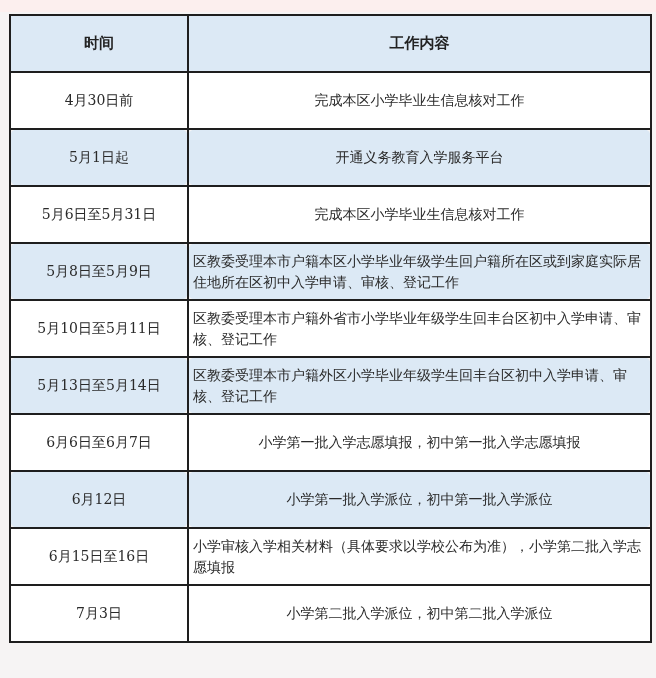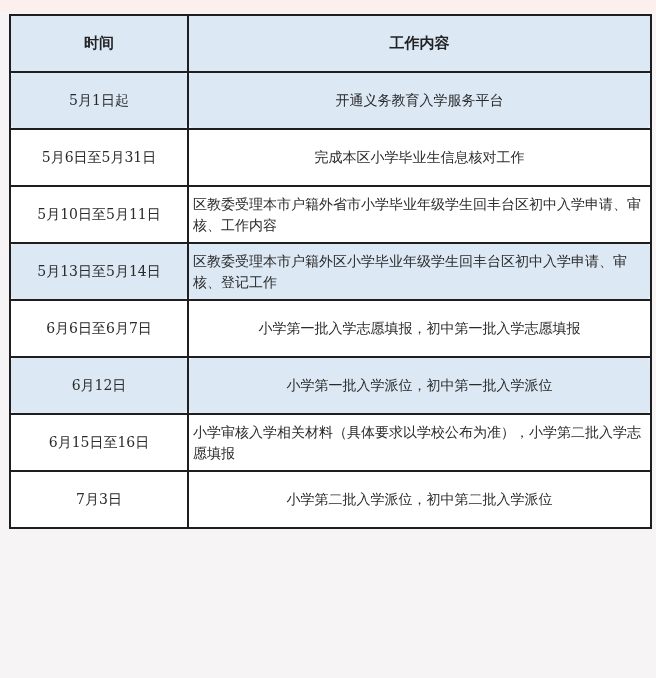--- a/index.html
+++ b/index.html
@@ -60,31 +60,39 @@
       <col class="c-time">
       <col class="c-content">
     </colgroup>
     <thead>
       <tr>
         <th>时间</th>
         <th>工作内容</th>
       </tr>
     </thead>
     <tbody>
+      <tr class="plain">
+        <td class="time">4月30日前</td>
+        <td class="content">完成本区小学毕业生信息核对工作</td>
+      </tr>
       <tr class="shade">
         <td class="time">5月1日起</td>
         <td class="content">开通义务教育入学服务平台</td>
       </tr>
       <tr class="plain">
         <td class="time">5月6日至5月31日</td>
         <td class="content">完成本区小学毕业生信息核对工作</td>
       </tr>
+      <tr class="shade">
+        <td class="time">5月8日至5月9日</td>
+        <td class="content multi">区教委受理本市户籍本区小学毕业年级学生回户籍所在区或到家庭实际居住地所在区初中入学申请、审核、登记工作</td>
+      </tr>
       <tr class="plain">
         <td class="time">5月10日至5月11日</td>
-        <td class="content multi">区教委受理本市户籍外省市小学毕业年级学生回丰台区初中入学申请、审核、工作内容</td>
+        <td class="content multi">区教委受理本市户籍外省市小学毕业年级学生回丰台区初中入学申请、审核、登记工作</td>
       </tr>
       <tr class="shade">
         <td class="time">5月13日至5月14日</td>
         <td class="content multi">区教委受理本市户籍外区小学毕业年级学生回丰台区初中入学申请、审核、登记工作</td>
       </tr>
       <tr class="plain">
         <td class="time">6月6日至6月7日</td>
         <td class="content">小学第一批入学志愿填报，初中第一批入学志愿填报</td>
       </tr>
       <tr class="shade">

